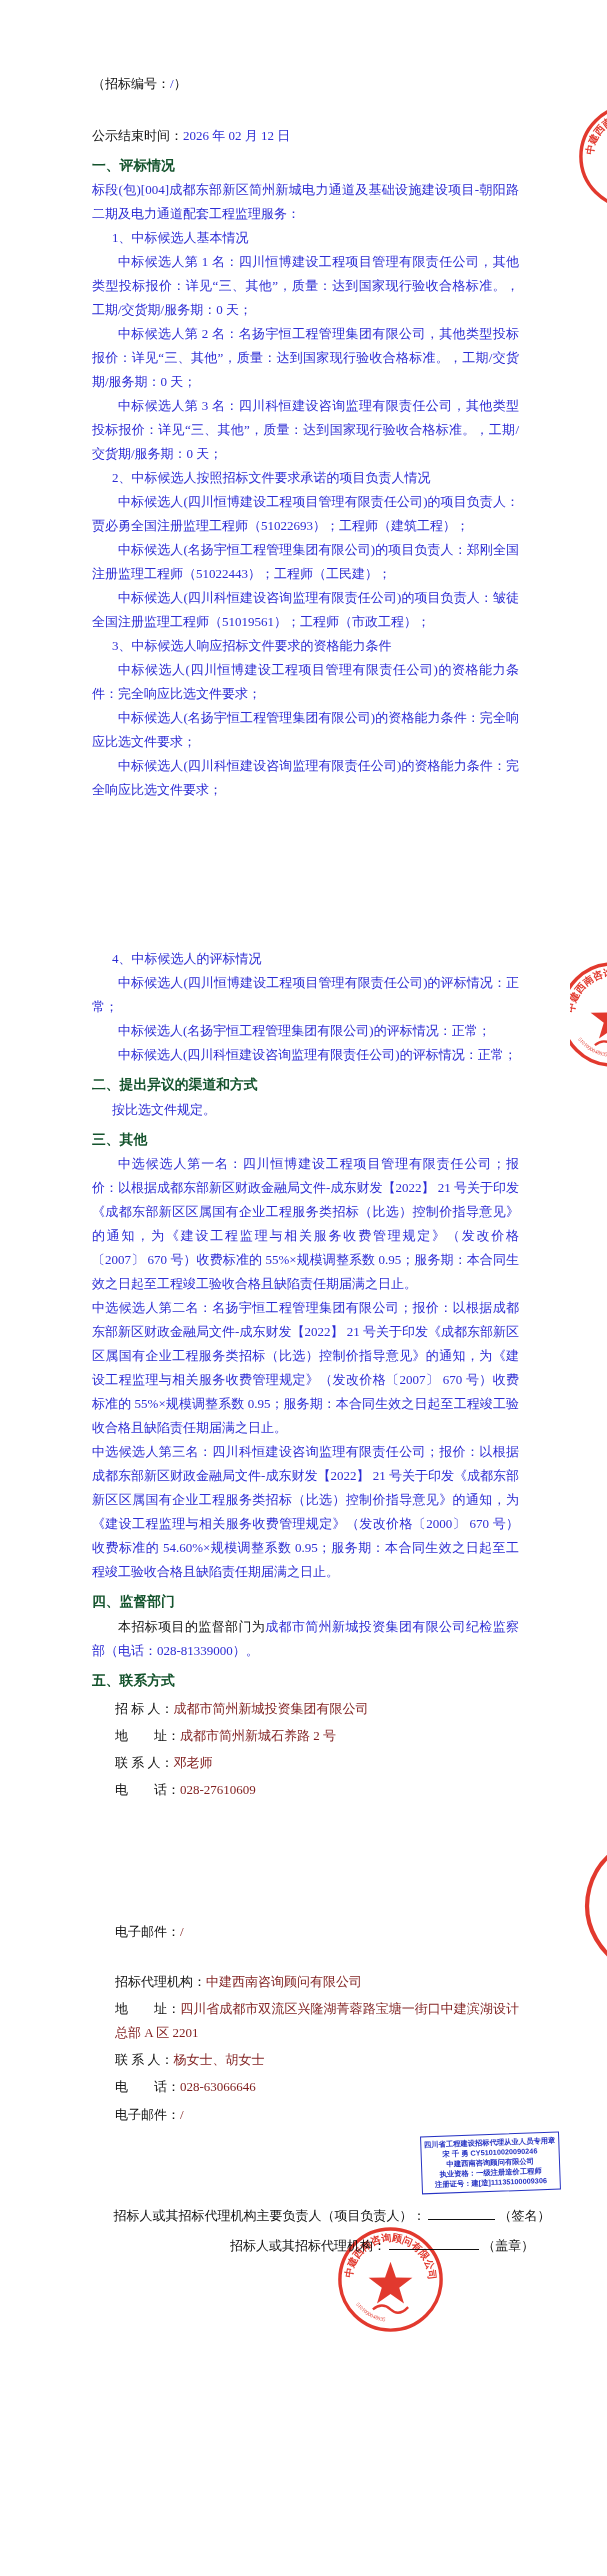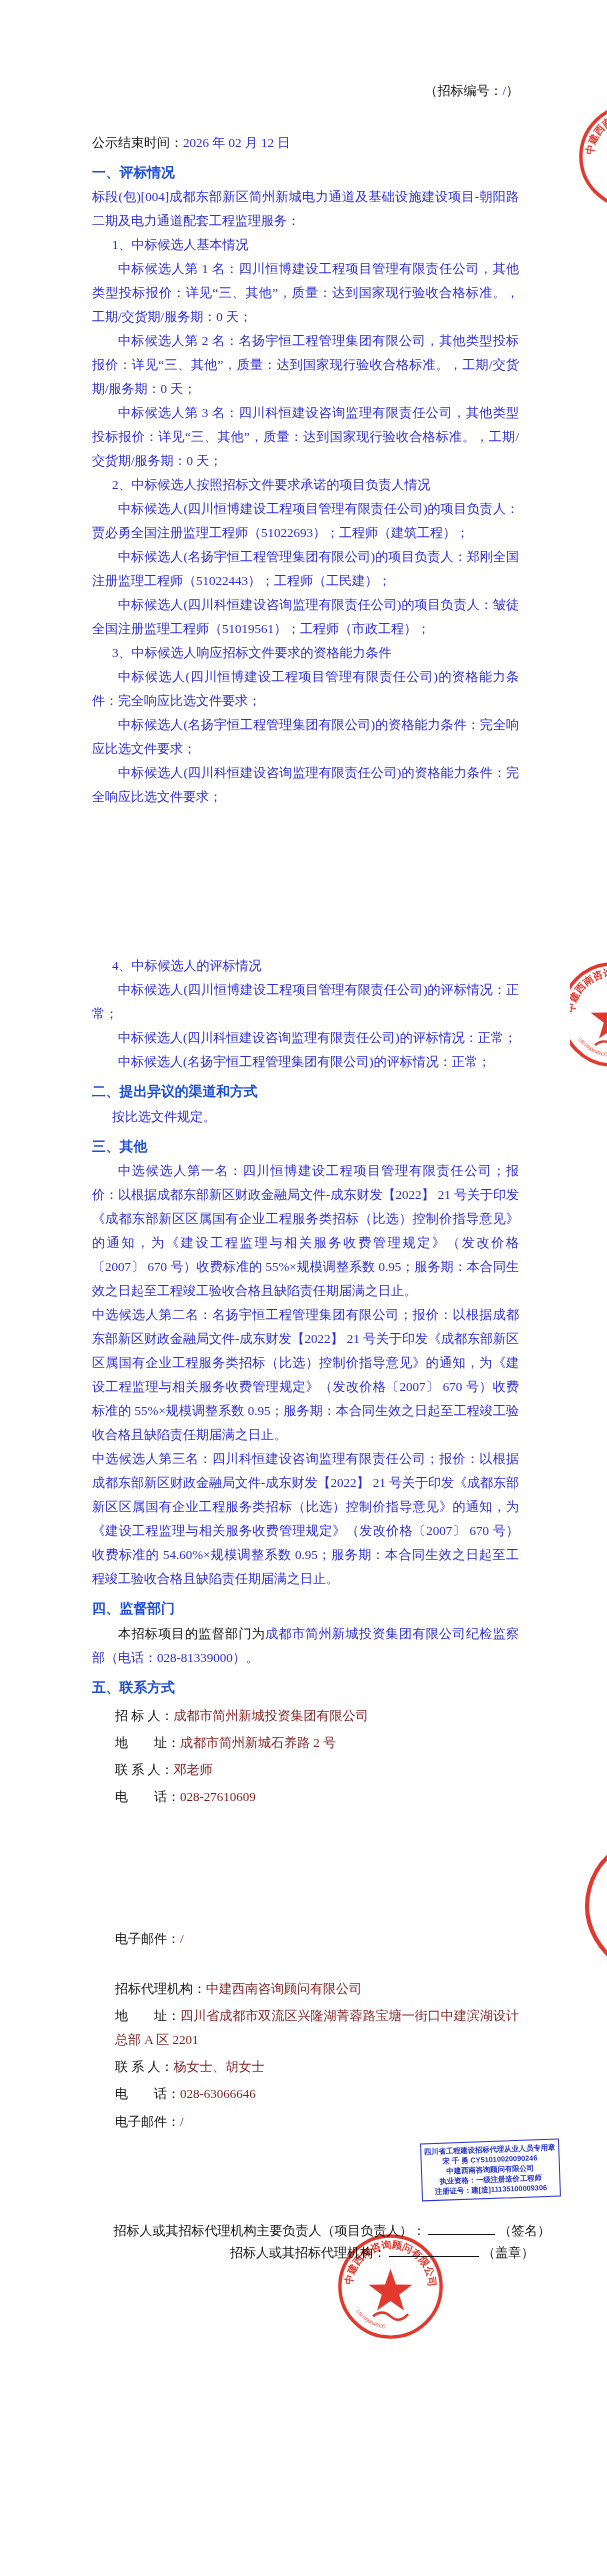--- a/index.html
+++ b/index.html
@@ -3,34 +3,34 @@
 <meta charset="utf-8">
 <style>
   html,body{margin:0;padding:0;background:#ffffff;}
   .page{position:relative;width:608px;height:2576px;background:#fff;overflow:hidden;
         font-family:"Liberation Serif","DejaVu Serif",serif;color:#111;font-size:13px;}
   .content{position:relative;padding:66px 89px 0 92px;}
   p{margin:0;line-height:24px;text-align:justify;}
   .blue{color:#2c2cd4;}
   .black{color:#111;}
   .title{color:#2c2cd4;font-weight:bold;font-size:12.2px;line-height:28px;text-align:center;margin:0;}
-  .bidline{text-align:right;margin-top:13px;}
+  .bidline{text-align:left;margin-top:6px;}
   .pubtime{margin-top:27.6px;}
   .h{font-family:"Liberation Sans","DejaVu Sans",sans-serif;font-weight:bold;font-size:13.8px;
-     color:#1d4ed8;line-height:24.5px;margin:6.1px 0 0 0;}
+     color:#14532d;line-height:24.5px;margin:6.1px 0 0 0;}
   .subhead{color:#2c2cd4;padding-left:20px;}
   .para{color:#2c2cd4;}
   .ind{text-indent:26px;}
   .sp190{height:145px;} .sp150{height:115px;} .sp30{height:23px;}
   .row{padding-left:23px;margin-top:3.1px;}
   .lab{color:#111;margin-top:25px;} .val{color:#7f1d1d;}
   .uline{display:inline-block;border-bottom:1.1px solid #111;height:10.7px;vertical-align:baseline;margin:0 3.1px;}
   .w88{width:67px;} .w118{width:90px;}
   .sig-block{position:relative;height:230px;margin-top:7.7px;}
-  .sig1{position:absolute;top:70px;left:21.4px;white-space:nowrap;text-align:right;margin-top:8px;}
+  .sig1{position:absolute;top:70px;left:21.4px;white-space:nowrap;text-align:right;}
   .sig2{position:absolute;top:100px;left:138px;white-space:nowrap;text-align:left;}
   .agent-stamp{position:absolute;left:329px;top:0;width:132px;padding:3.1px 2.3px;border:1.9px solid #2733c4;
       color:#2733c4;font-family:"Liberation Sans","DejaVu Sans",sans-serif;font-weight:bold;
       font-size:7.3px;line-height:10px;text-align:center;transform:rotate(-2deg);
       background:rgba(255,255,255,.72);mix-blend-mode:multiply;}
   .seal{position:absolute;mix-blend-mode:multiply;opacity:.93;}
   .frag-wrap{position:absolute;overflow:hidden;}
 </style>
 </head>
 <body>
@@ -95,30 +95,30 @@
 
     <p class="para subhead">3、中标候选人响应招标文件要求的资格能力条件</p>
     <p class="para ind">中标候选人(四川恒博建设工程项目管理有限责任公司)的资格能力条件：完全响应比选文件要求；</p>
     <p class="para ind">中标候选人(名扬宇恒工程管理集团有限公司)的资格能力条件：完全响应比选文件要求；</p>
     <p class="para ind">中标候选人(四川科恒建设咨询监理有限责任公司)的资格能力条件：完全响应比选文件要求；</p>
 
     <div class="sp190"></div>
 
     <p class="para subhead">4、中标候选人的评标情况</p>
     <p class="para ind">中标候选人(四川恒博建设工程项目管理有限责任公司)的评标情况：正常；</p>
+    <p class="para ind">中标候选人(名扬宇恒工程管理集团有限公司)的评标情况：正常；</p>
     <p class="para ind">中标候选人(四川科恒建设咨询监理有限责任公司)的评标情况：正常；</p>
-    <p class="para ind">中标候选人(名扬宇恒工程管理集团有限公司)的评标情况：正常；</p>
 
     <h2 class="h">二、提出异议的渠道和方式</h2>
     <p class="para subhead">按比选文件规定。</p>
 
     <h2 class="h">三、其他</h2>
     <p class="para ind">中选候选人第一名：四川恒博建设工程项目管理有限责任公司；报价：以根据成都东部新区财政金融局文件-成东财发【2022】 21 号关于印发《成都东部新区区属国有企业工程服务类招标（比选）控制价指导意见》的通知，为《建设工程监理与相关服务收费管理规定》（发改价格〔2007〕 670 号）收费标准的 55%×规模调整系数 0.95；服务期：本合同生效之日起至工程竣工验收合格且缺陷责任期届满之日止。</p>
     <p class="para">中选候选人第二名：名扬宇恒工程管理集团有限公司；报价：以根据成都东部新区财政金融局文件-成东财发【2022】 21 号关于印发《成都东部新区区属国有企业工程服务类招标（比选）控制价指导意见》的通知，为《建设工程监理与相关服务收费管理规定》（发改价格〔2007〕 670 号）收费标准的 55%×规模调整系数 0.95；服务期：本合同生效之日起至工程竣工验收合格且缺陷责任期届满之日止。</p>
-    <p class="para">中选候选人第三名：四川科恒建设咨询监理有限责任公司；报价：以根据成都东部新区财政金融局文件-成东财发【2022】 21 号关于印发《成都东部新区区属国有企业工程服务类招标（比选）控制价指导意见》的通知，为《建设工程监理与相关服务收费管理规定》（发改价格〔2007〕 670 号）收费标准的 54.60%×规模调整系数 0.95；服务期：本合同生效之日起至工程竣工验收合格且缺陷责任期届满之日止。</p>
+    <p class="para">中选候选人第三名：四川科恒建设咨询监理有限责任公司；报价：以根据成都东部新区财政金融局文件-成东财发【2022】 21 号关于印发《成都东部新区区属国有企业工程服务类招标（比选）控制价指导意见》的通知，为《建设工程监理与相关服务收费管理规定》（发改价格〔2000〕 670 号）收费标准的 54.60%×规模调整系数 0.95；服务期：本合同生效之日起至工程竣工验收合格且缺陷责任期届满之日止。</p>
 
     <h2 class="h">四、监督部门</h2>
     <p class="ind"><span class="black">本招标项目的监督部门为</span><span class="blue">成都市简州新城投资集团有限公司纪检监察部（电话：028-81339000）。</span></p>
 
     <h2 class="h">五、联系方式</h2>
     <p class="row"><span class="lab">招 标 人：</span><span class="val">成都市简州新城投资集团有限公司</span></p>
     <p class="row"><span class="lab">地　　址：</span><span class="val">成都市简州新城石养路 2 号</span></p>
     <p class="row"><span class="lab">联 系 人：</span><span class="val">邓老师</span></p>
     <p class="row"><span class="lab">电　　话：</span><span class="val">028-27610609</span></p>
 

